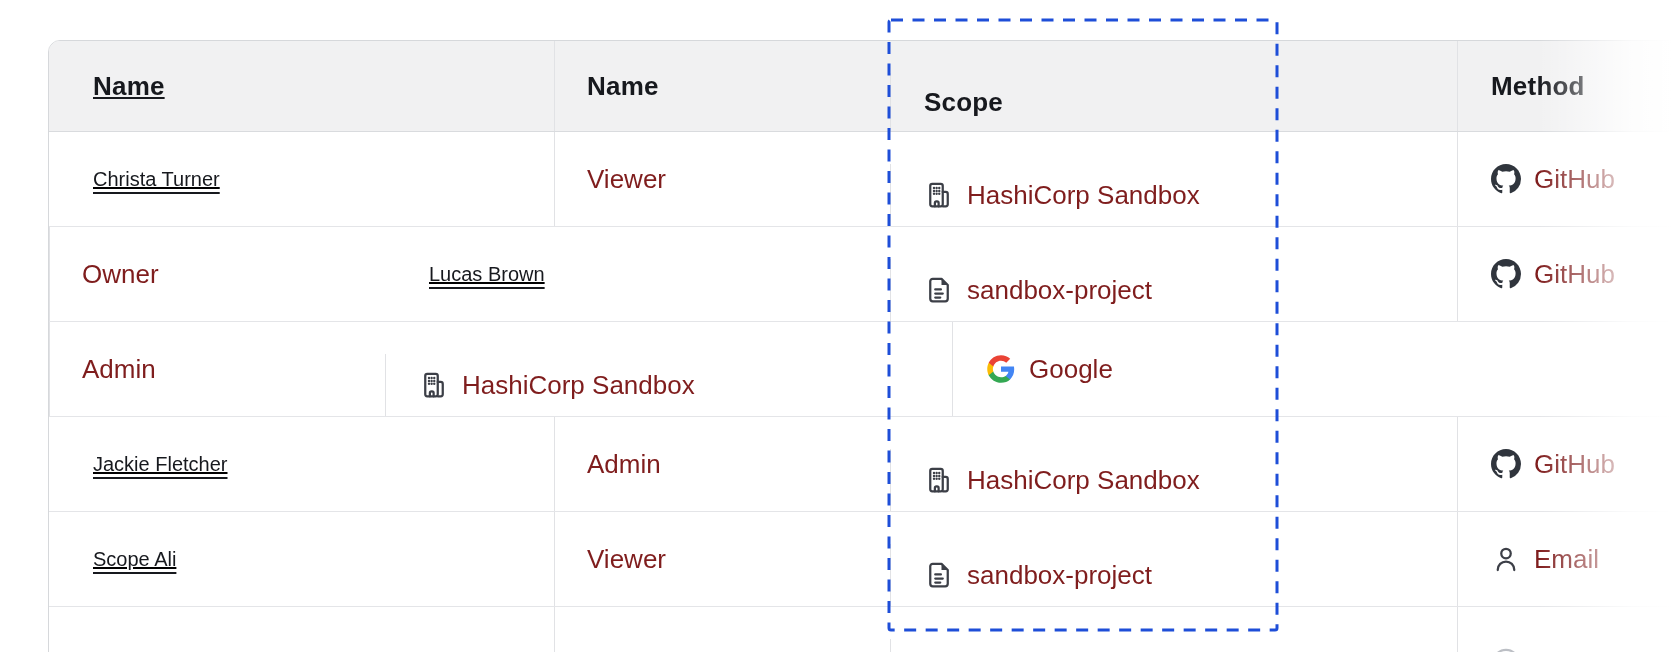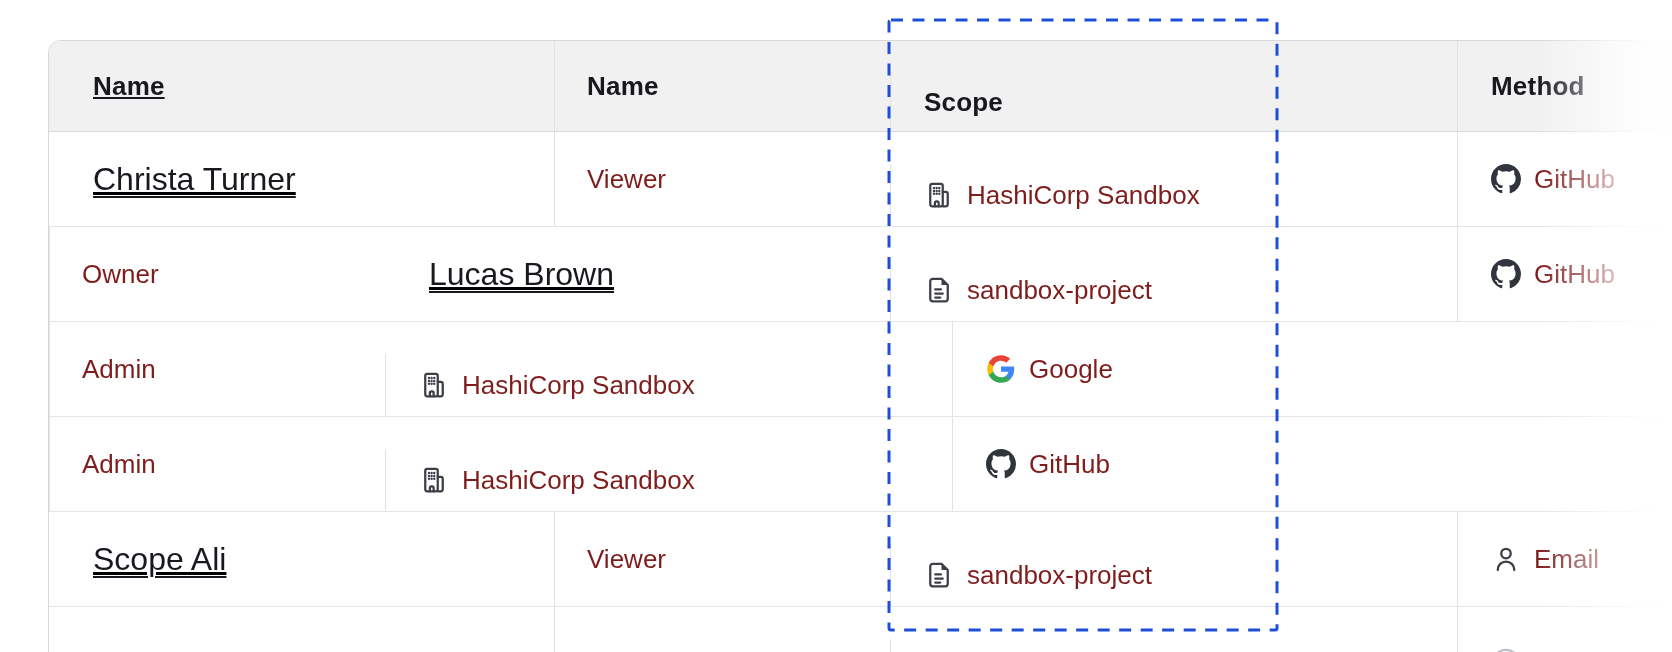--- a/index.html
+++ b/index.html
@@ -22,21 +22,21 @@
     border-bottom:1px solid #e4e5e8; align-items:stretch;
   }
   .brow.partial { border-bottom:none; height:120px; }
   .cell { display:flex; align-items:center; }
   .c-name   { width:505px; padding-left:44px;text-decoration:underline; }
   .c-role   { width:336px; padding-left:32px; border-left:1px solid #e1e2e5; }
   .c-scope  { width:567px; padding-left:33px; border-left:1px solid #e1e2e5;margin-top:32px; }
   .c-method { flex:1; padding-left:33px; border-left:1px solid #e1e2e5; }
   .hcell { font-size:26px; font-weight:bold; color:#17191e; letter-spacing:.2px; }
   .name-link {
-    font-size:32px; color:#17191e; text-decoration:underline;
+    font-size:20px; color:#17191e; text-decoration:underline;
     text-decoration-thickness:2px; text-underline-offset:6px; cursor:pointer;
   }
   .val { font-size:26px; color:#7f1d1d; }
   .icon { width:30px; height:30px; flex:0 0 30px; margin-right:13px; display:block; }
   .stroke-ic { stroke:#3c3f47; fill:none; stroke-width:1.8; stroke-linecap:round; stroke-linejoin:round; }
   .partial .icon { align-self:flex-start; }
   .partial .cell { align-items:flex-start; }
   .partial .icon { margin-top:39px; }
   .ghost { stroke:#bcbfc5; }
   
@@ -155,20 +155,23 @@
     </div>
     <div class="cell c-method">
       <svg class="icon" viewBox="0 0 48 48">
           <use href="#def-google"></use>
         </svg>
       <span class="val">Google</span>
     </div>
   </div>
 
   <div class="brow">
+    <div class="cell c-name">
+        <span class="name-link">Jackie Fletcher</span>
+      </div>
     <div class="cell c-role">
         <span class="val">Admin</span>
       </div>
     <div class="cell c-scope">
       <svg class="icon" viewBox="0 0 24 24">
           <use href="#def-org"></use>
         </svg>
       <span class="val">HashiCorp Sandbox</span>
     </div>
     <div class="cell c-method">

